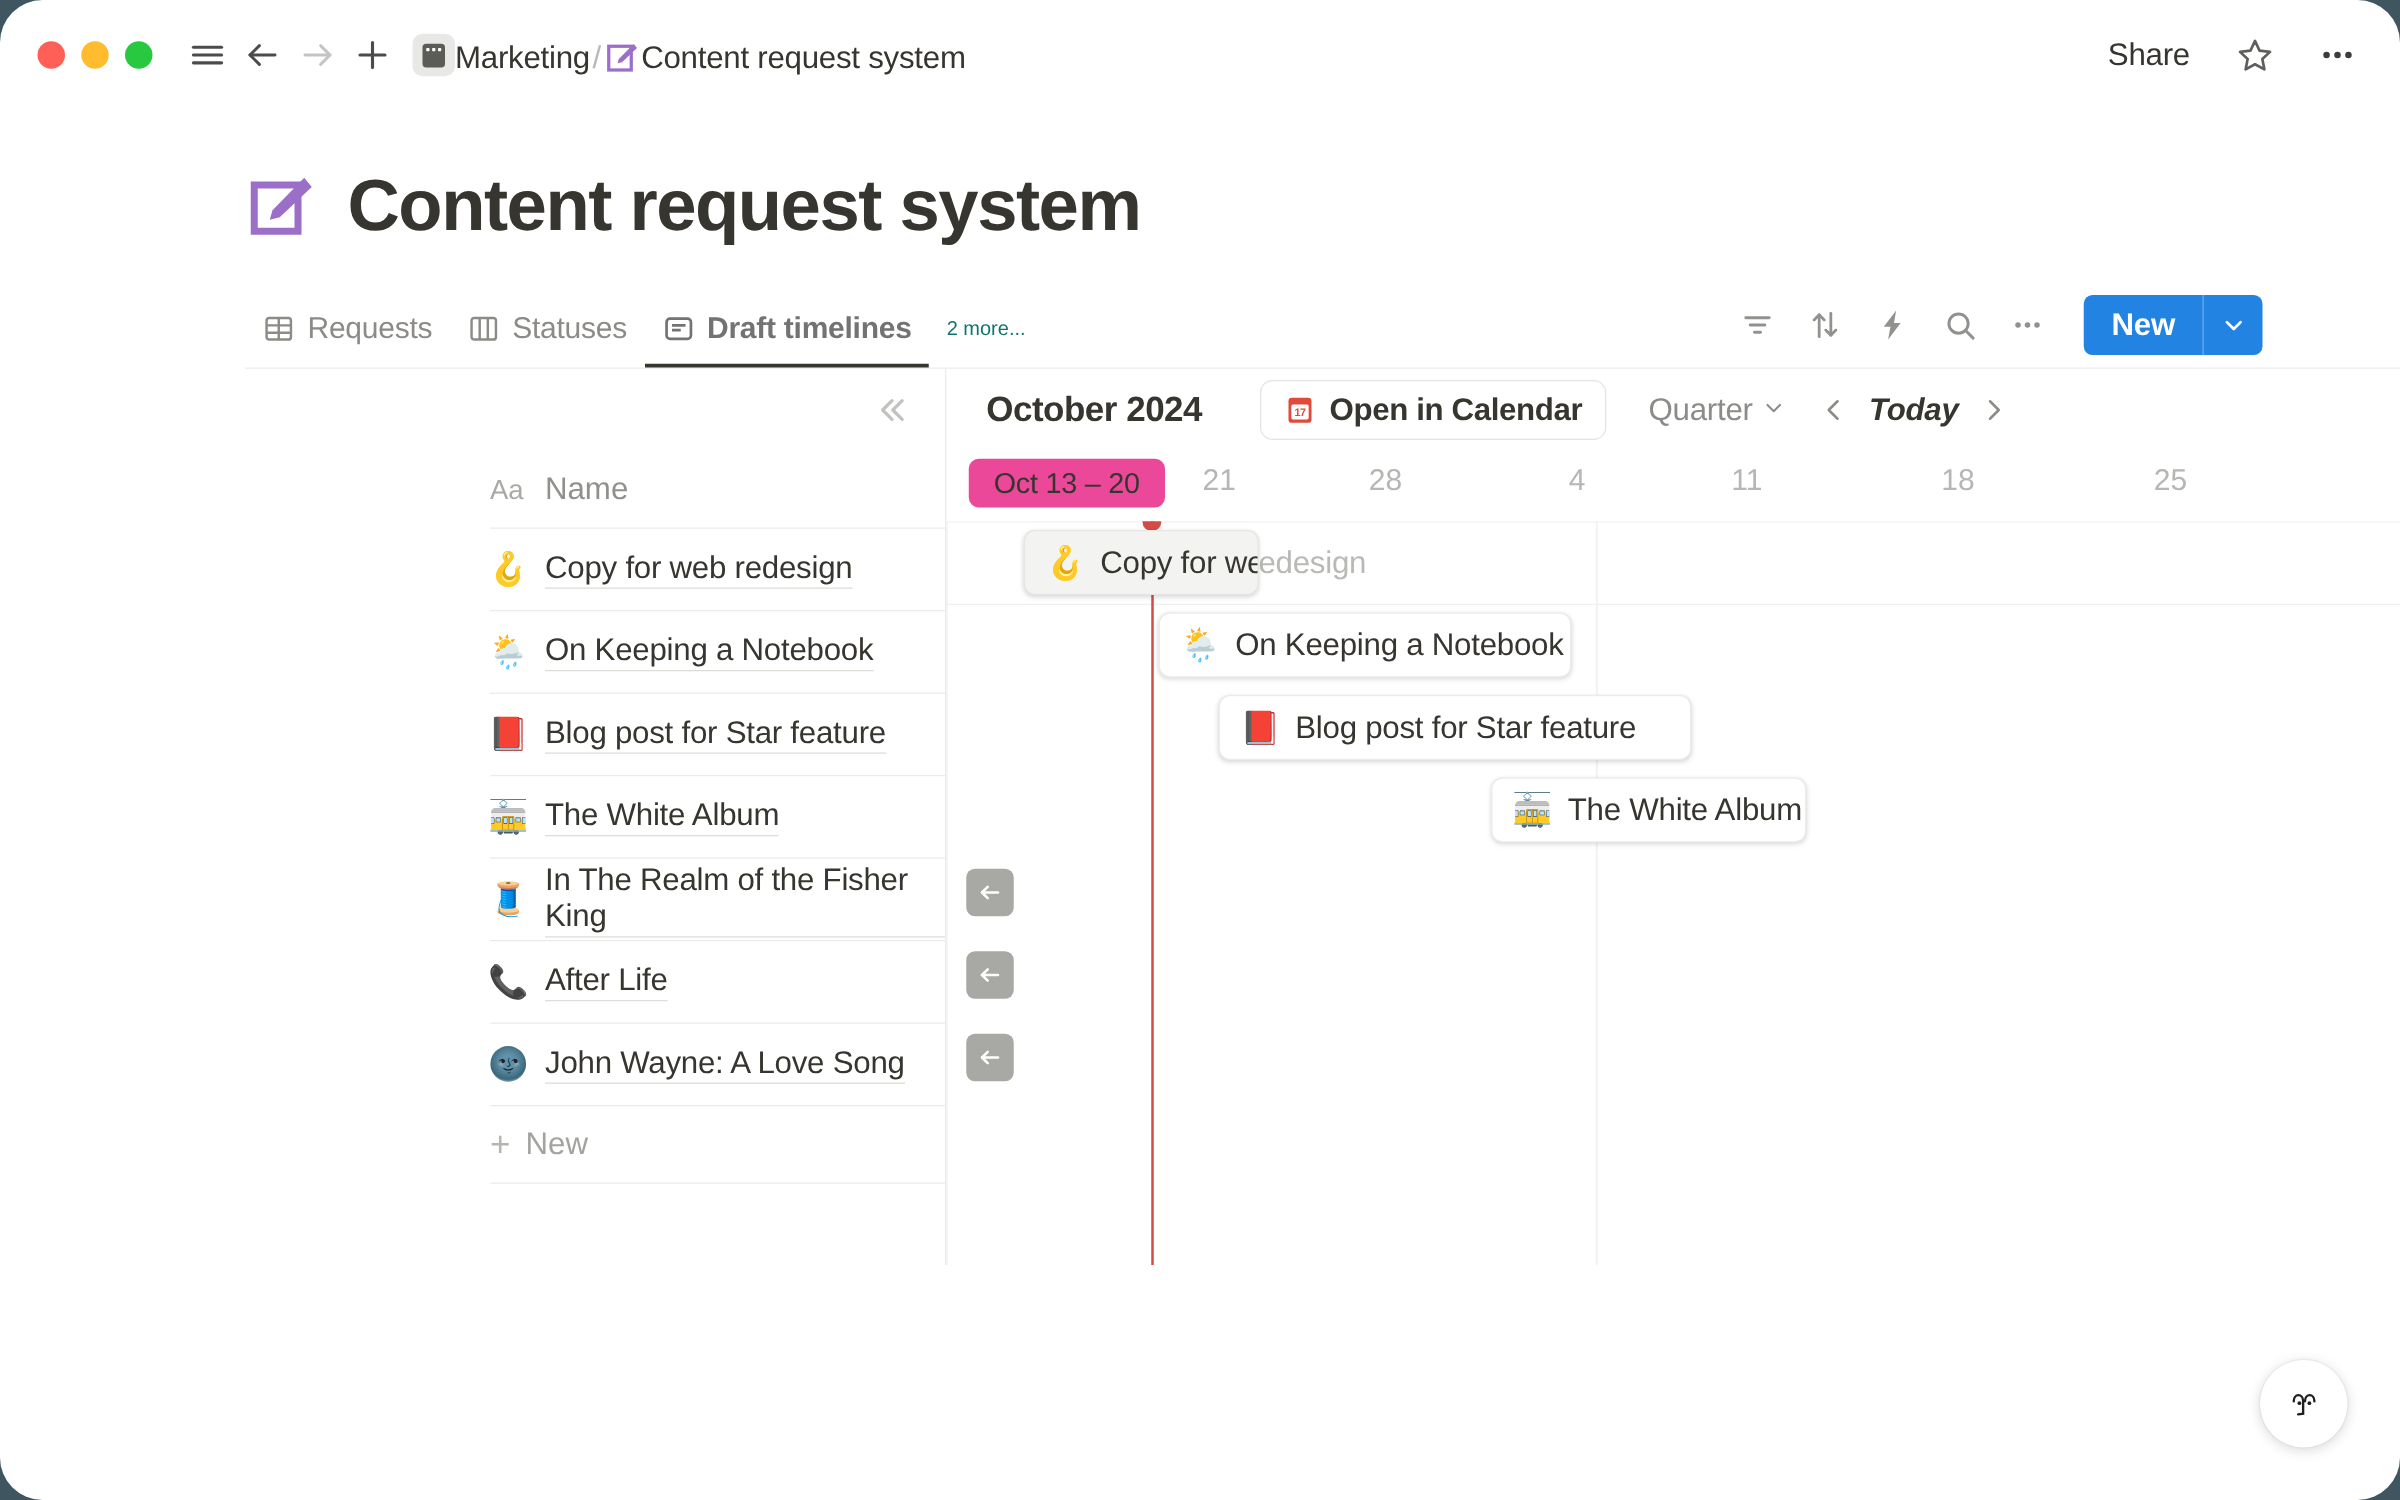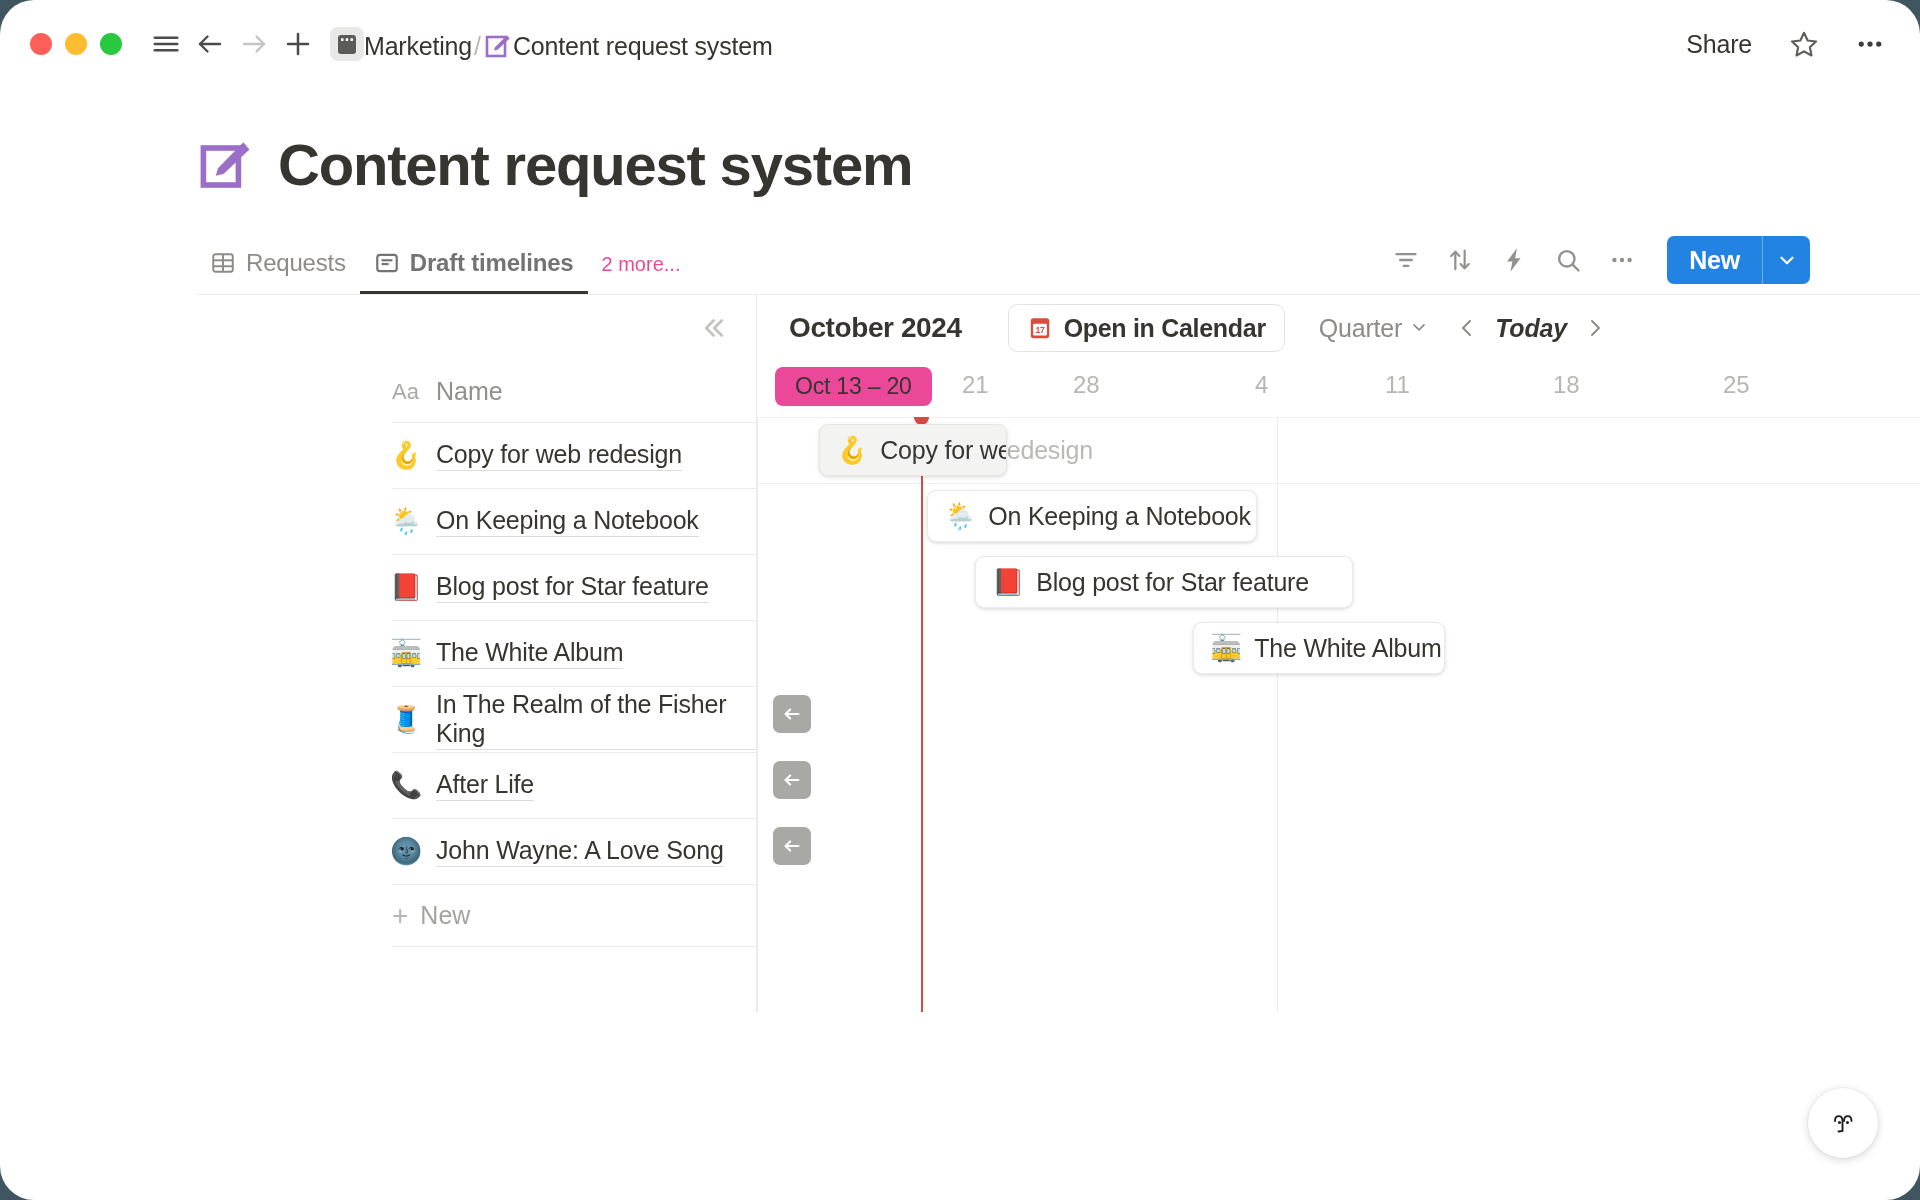--- a/index.html
+++ b/index.html
@@ -80,21 +80,21 @@
   .tabs { display: flex; align-items: center; gap: 0; height: 60px; }
   .tab {
     display: flex; align-items: center; gap: 10px;
     height: 60px; padding: 0 14px;
     font-size: 24px; color: #8d8b87; letter-spacing: -0.2px;
     border-bottom: 3px solid transparent;
     position: relative;
   }
   .tab.active { color: #737373; font-weight: bold; border-bottom-color: #37352f; }
   .tab .t-icon { display: flex; align-items: center; color: currentColor; }
-  .tab-more { font-size: 20px; color: #ec4899; padding: 0 14px; height: 60px; display:flex; align-items:center; }
+  .tab-more { font-size: 16px; color: #0f766e; padding: 0 14px; height: 60px; display:flex; align-items:center; }
 
   .tools { margin-left: auto; display: flex; align-items: center; gap: 12px; padding-bottom: 8px; }
   .tool {
     width: 42px; height: 42px; border-radius: 6px;
     display: flex; align-items: center; justify-content: center;
     color: #91918e;
   }
   .new-btn {
     display: flex; align-items: stretch;
     background: #2383e2; border-radius: 7px; overflow: hidden;
@@ -308,20 +308,30 @@
             <svg width="26" height="26" viewBox="0 0 24 24" fill="none" stroke="currentColor" stroke-width="1.8">
                 <rect x="3" y="4" width="18" height="16" rx="2"></rect>
                 <line x1="3" y1="9.5" x2="21" y2="9.5"></line>
                 <line x1="3" y1="15" x2="21" y2="15"></line>
                 <line x1="12" y1="4" x2="12" y2="20"></line>
               </svg>
           </span>
           <span>Requests</span>
         </div>
 
+        <div class="tab">
+          <span class="t-icon">
+            <svg width="26" height="26" viewBox="0 0 24 24" fill="none" stroke="currentColor" stroke-width="1.8">
+                <rect x="3" y="4" width="18" height="16" rx="2"></rect>
+                <line x1="9" y1="4" x2="9" y2="20"></line>
+                <line x1="15" y1="4" x2="15" y2="20"></line>
+              </svg>
+          </span>
+          <span>Statuses</span>
+        </div>
 
         <div class="tab active">
           <span class="t-icon">
             <svg width="26" height="26" viewBox="0 0 24 24" fill="none" stroke="currentColor" stroke-width="2">
                 <rect x="3" y="4.5" width="18" height="15" rx="2.5"></rect>
                 <line x1="7" y1="9.5" x2="17" y2="9.5"></line>
                 <line x1="7" y1="13" x2="13.5" y2="13"></line>
               </svg>
           </span>
           <span>Draft timelines</span>
@@ -463,21 +473,21 @@
               <svg width="24" height="24" viewBox="0 0 24 24" fill="none" stroke="currentColor" stroke-width="2" stroke-linecap="round" stroke-linejoin="round">
                   <polyline points="9,5 16,12 9,19"></polyline>
                 </svg>
             </span>
           </div>
         </div>
 
         <div class="tl-ruler">
           <span class="tick pill">Oct 13 – 20</span>
           <span class="tick" style="left:205px">21</span>
-          <span class="tick" style="left:316px">28</span>
+          <span class="tick" style="left:338px">28</span>
           <span class="tick" style="left:498px">4</span>
           <span class="tick" style="left:628px">11</span>
           <span class="tick" style="left:796px">18</span>
           <span class="tick" style="left:966px">25</span>
         </div>
 
         <div class="tl-grid">
           <div class="grid-line" style="left:0px"></div>
           <div class="grid-line" style="left:520px"></div>
 

